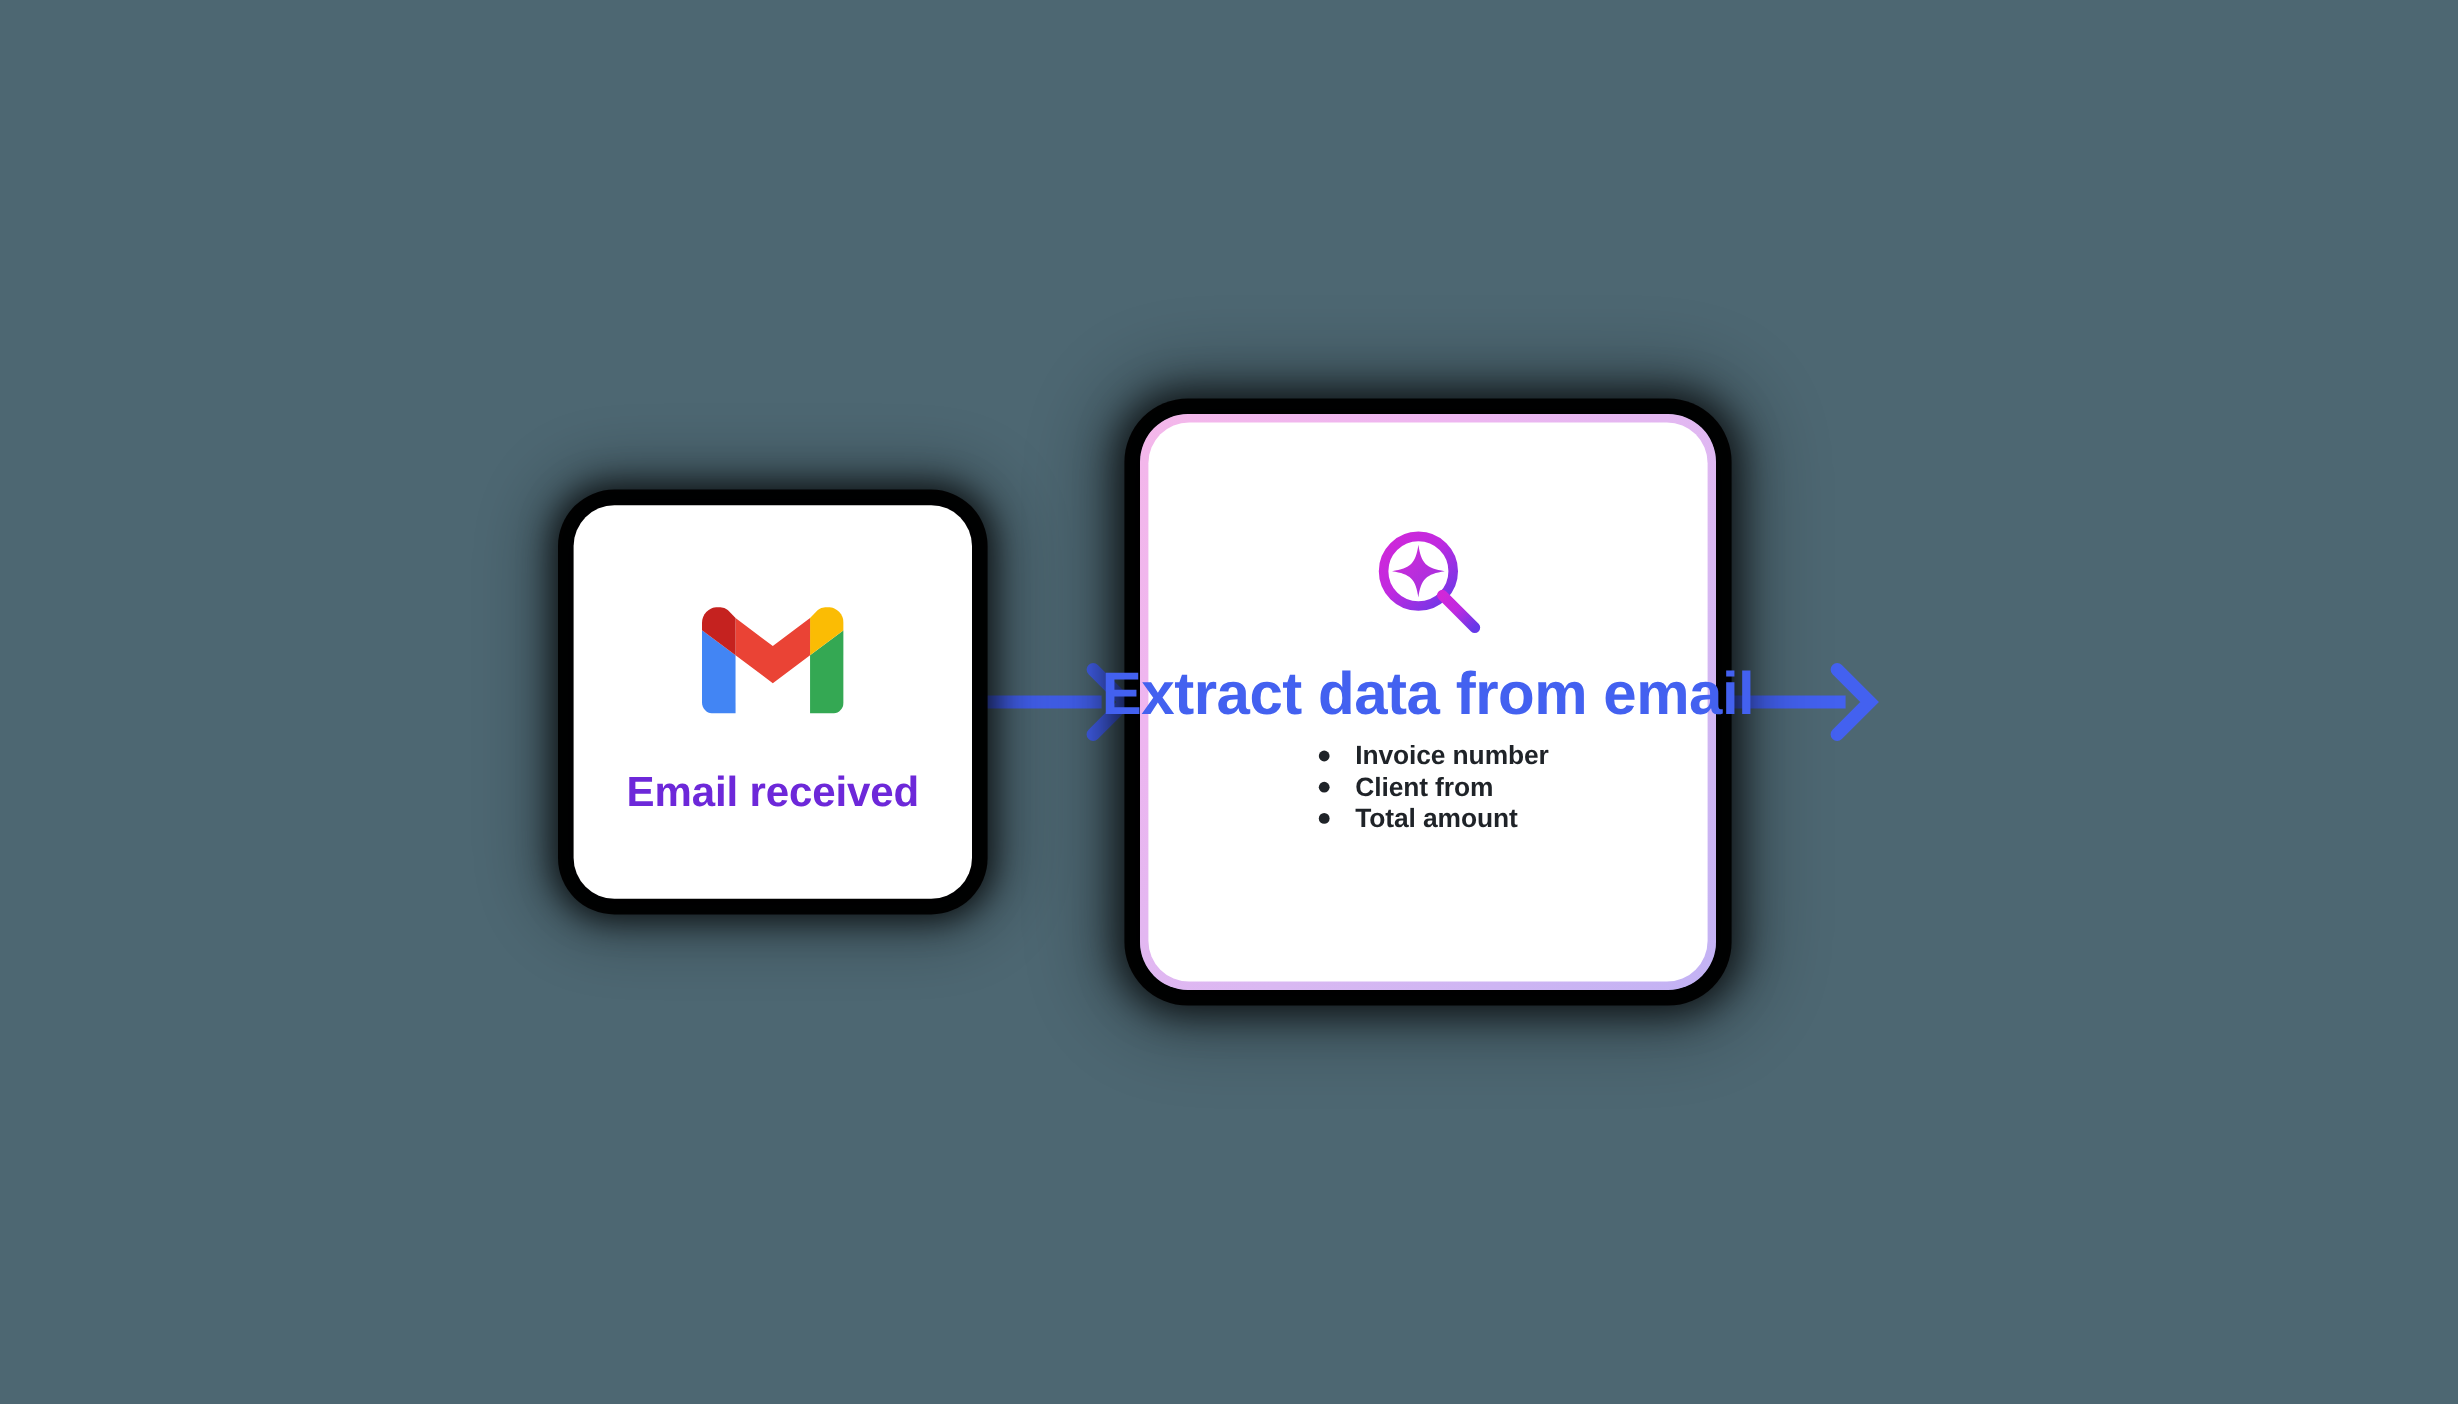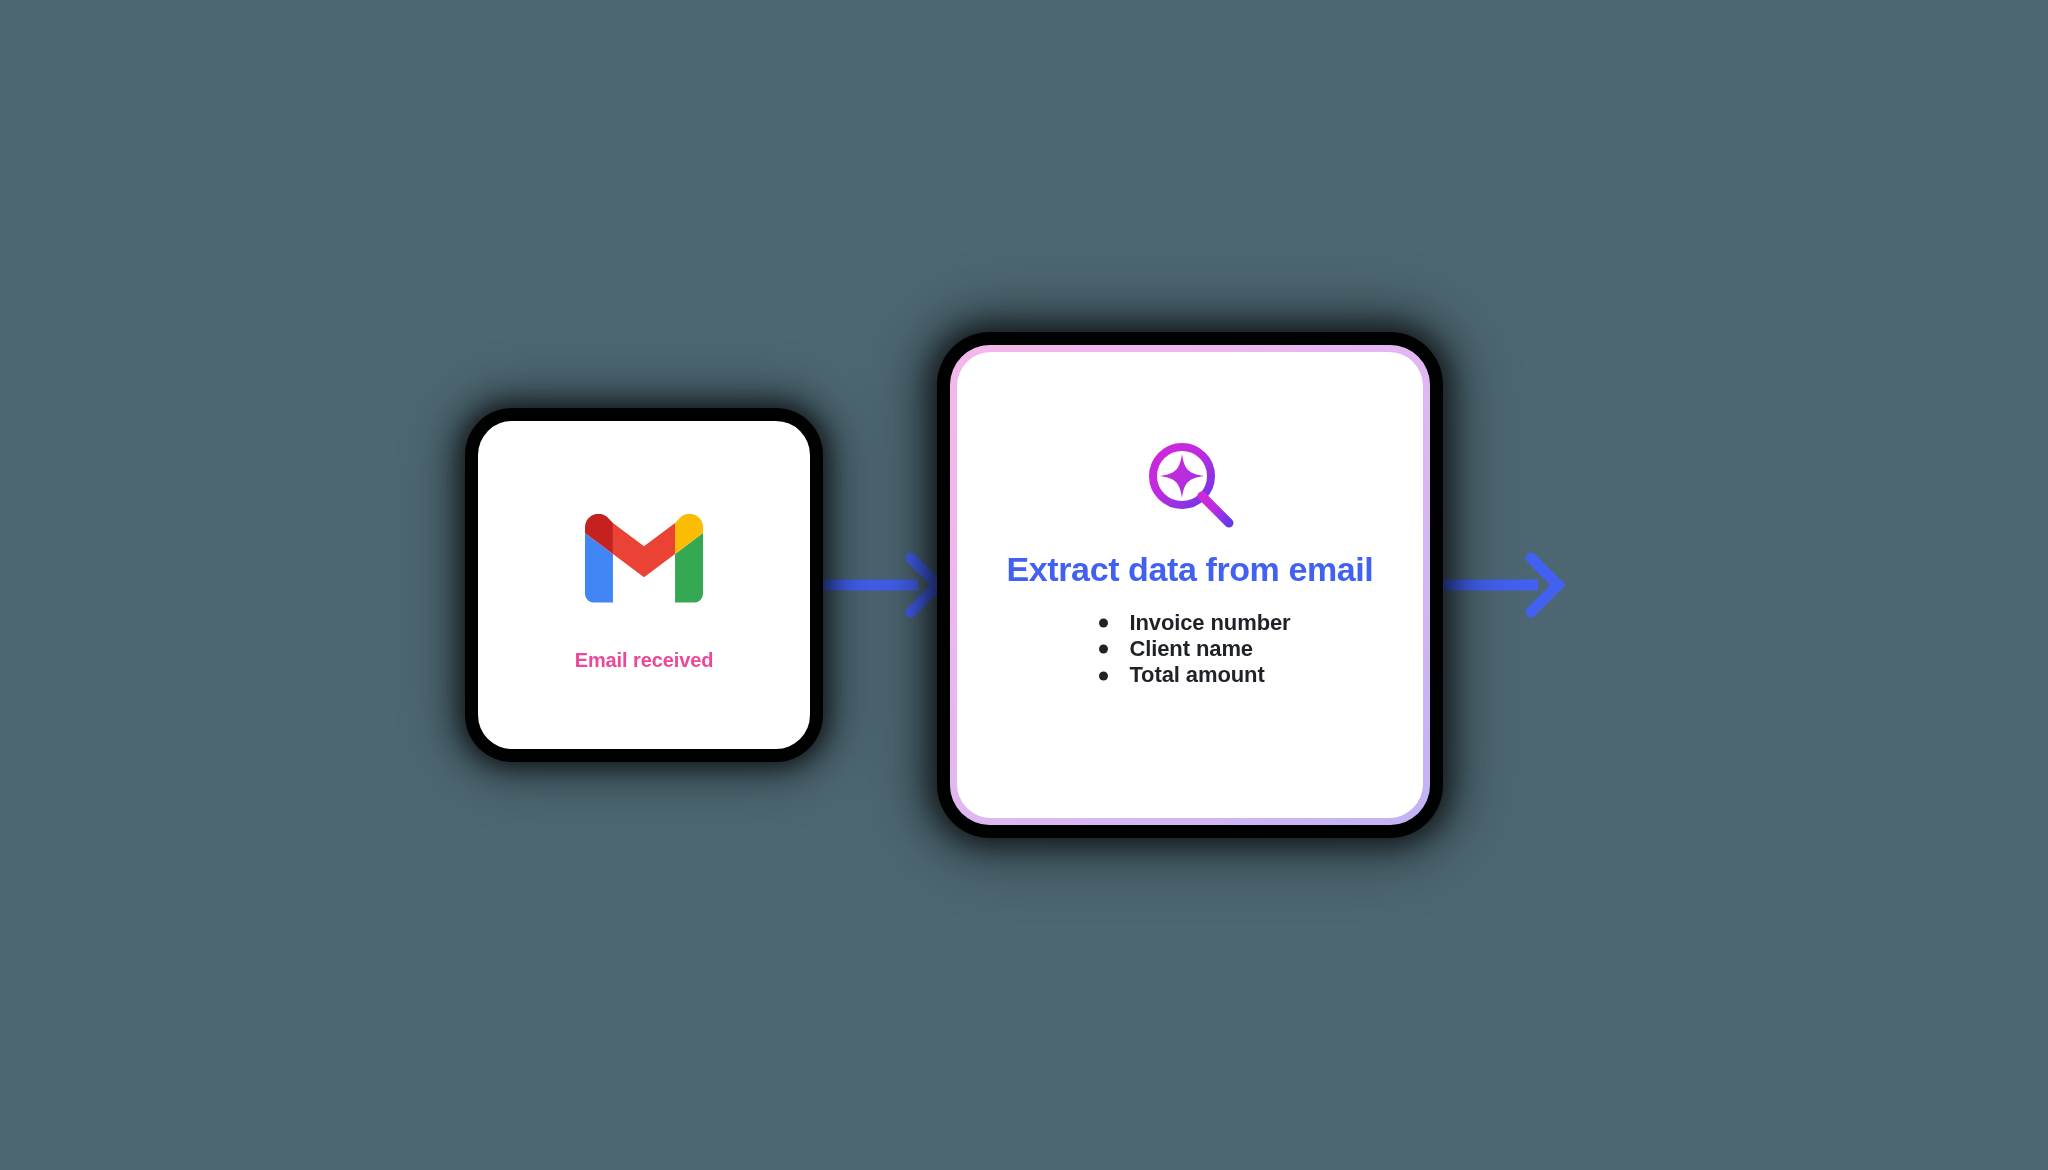--- a/index.html
+++ b/index.html
@@ -36,23 +36,23 @@
     flex:0 0 auto;
   }
   .node-icon-wrap {
     height:116px;
     display:flex;
     align-items:center;
     justify-content:center;
     margin-bottom:34px;
   }
   .node-label {
-    font-size:20px;
+    font-size:35px;
     font-weight:600;
-    color:#ec4899;
+    color:#6d28d9;
     letter-spacing:-0.1px;
     line-height:1;
     white-space:nowrap;
   }
 
   
   .center-card-outer {
     position:relative;
     width:480px; height:480px;
     border-radius:40px;
@@ -72,27 +72,27 @@
     flex-direction:column;
     align-items:center;
     padding-top:84px;
   }
   .center-icon-wrap {
     width:96px; height:96px;
     display:flex; align-items:center; justify-content:center;
     margin-bottom:20px;
   }
   .center-title {
-    font-size:34px;
+    font-size:50px;
     font-weight:700;
     color:#4361f0;
     letter-spacing:-0.4px;
     line-height:1.05;
     white-space:nowrap;
-    margin-bottom:22px;
+    margin-bottom:12px;
   }
   .bullets {
     list-style:none;
     padding-left:0;
     margin-left:6px;
   }
   .bullets li {
     position:relative;
     font-size:22px;
     font-weight:600;
@@ -172,21 +172,21 @@
 
       <div class="center-title">Extract data from email</div>
 
       <ul class="bullets">
         <li>
           <span class="dot"></span>
           <span>Invoice number</span>
         </li>
         <li>
           <span class="dot"></span>
-          <span>Client name</span>
+          <span>Client from</span>
         </li>
         <li>
           <span class="dot"></span>
           <span>Total amount</span>
         </li>
       </ul>
     </div>
   </div>
 
   <div>

